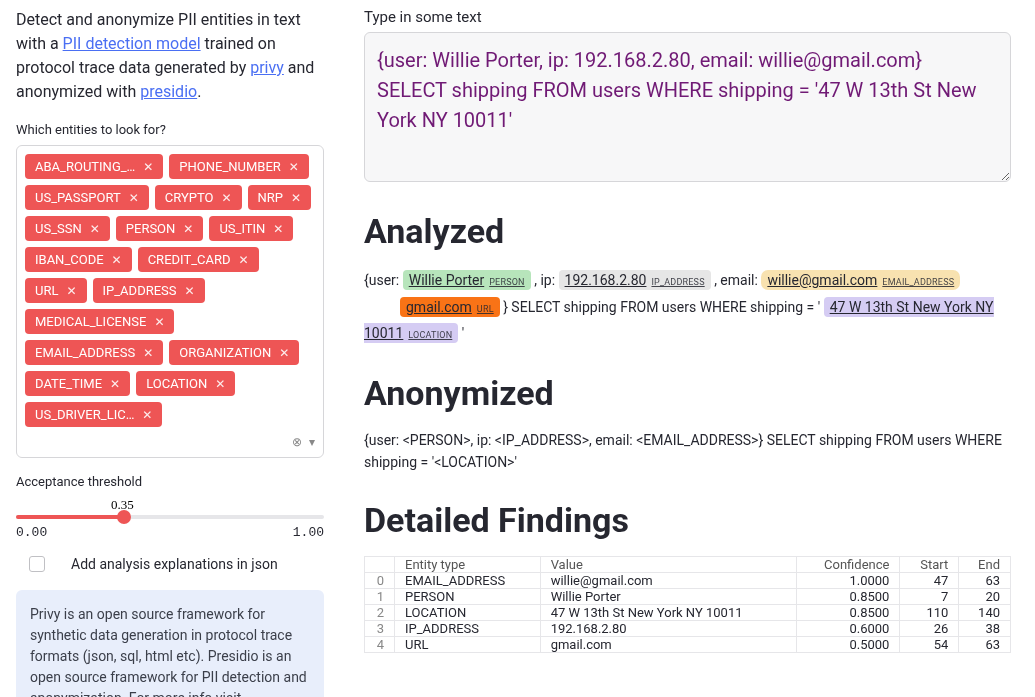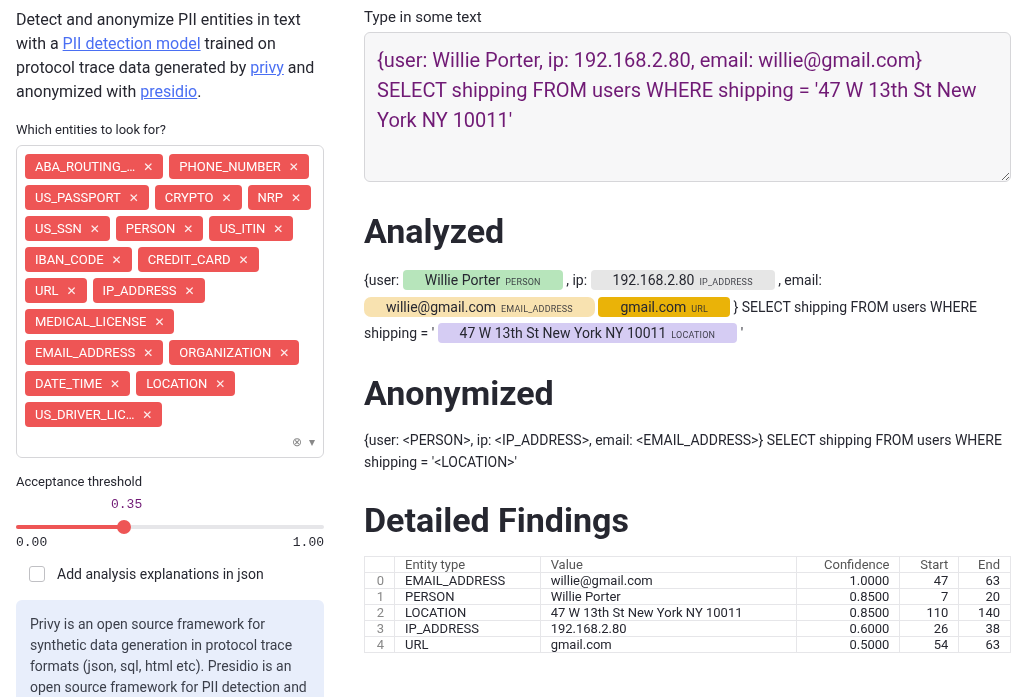--- a/index.html
+++ b/index.html
@@ -9,39 +9,39 @@
 .desc { font-size: 16px; line-height: 1.5; margin-bottom: 18px; }
 .desc a { color: #4a6ff3; text-decoration: underline; }
 .label { font-size: 13px; margin-bottom: 8px; }
 .entities-box { border: 1px solid #d6d6d9; border-radius: 6px; padding: 8px; position: relative; margin-bottom: 16px; }
 .tag-list { display: flex; flex-wrap: wrap; gap: 6px; }
 .tag { background: #ee5555; color: #fff; font-size: 13px; padding: 5px 10px; border-radius: 4px; display: inline-flex; align-items: flex-end; gap: 8px; cursor: pointer; }
 .tag .x { font-size: 12px; opacity: 0.9; }
 .entities-controls { text-align: right; margin-top: 8px; font-size: 12px; color: #888; }
 .entities-controls span { cursor: pointer; margin-left: 4px; }
 .threshold { margin-bottom: 16px; }
-.threshold-value { color: #701a75; font-family: Liberation Mono, monospace; font-size: 13px; text-align: left; margin-left: 95px; margin-bottom: 13px; }
+.threshold-value { color: #000000; font-family: Liberation Serif, serif; font-size: 13px; text-align: left; margin-left: 95px; margin-bottom: 2px; }
 .slider-track { position: relative; height: 4px; background: #e6e6e9; border-radius: 2px; }
 .slider-fill { position: absolute; height: 4px; background: #ee5555; border-radius: 2px; left: 0; }
 .slider-thumb { position: absolute; width: 14px; height: 14px; background: #ee5555; border-radius: 50%; top: -5px; transform: translateX(-50%); cursor: pointer; }
 .slider-labels { display: flex; justify-content: space-between; font-family: "Courier New", monospace; font-size: 13px; margin-top: 6px; text-align: center; }
-.checkbox-row { display: flex; align-items: center; gap: 12px; margin-bottom: 18px; padding-left: 13px; }
+.checkbox-row { display: flex; align-items: center; gap: 26px; margin-bottom: 18px; padding-left: 13px; }
 .checkbox { width: 16px; height: 16px; border: 1px solid #c0c0c4; border-radius: 3px; cursor: pointer; }
 .info-box { background: #e8eefb; border-radius: 6px; padding: 14px; font-size: 14px; line-height: 1.5; color: #3b3f4a; }
 .info-box a { color: #c2410c; }
 .main-label { font-size: 15px; margin-bottom: 6px; }
 .textarea { width: 100%; height: 150px; border: 1px solid #d6d6d9; border-radius: 6px; padding: 12px; font-family: inherit; font-size: 20px; color: #701a75; background: #f7f7f8; resize: vertical; line-height: 1.5; }
 h2 { font-size: 34px; font-weight: 700; margin-top: 26px; margin-bottom: 16px; }
 .analyzed-text { font-size: 14px; line-height: 1.9; }
-.hl { padding: 2px 22px; border-radius: 4px; font-size: 14px; }
+.hl { padding: 2px 6px; border-radius: 4px; font-size: 14px; text-decoration: underline; }
 .hl-label { font-size: 9px; margin-left: 5px; text-transform: uppercase; letter-spacing: 0.2px; opacity: 0.85; }
 .hl-person { background: #b7e5bb; }
 .hl-ip { background: #e6e6e6; }
 .hl-email { background: #f8e2b0; border-radius: 7px; }
-.hl-url { background: #eab308; }
+.hl-url { background: #f97316; margin-left: 36px; }
 .hl-loc { background: #d5ccf3; }
 .anon-text { font-size: 14px; line-height: 1.6; }
 .table-wrap { margin-top: 16px; }
 table { border-collapse: collapse; width: 100%; font-size: 13px; }
 th, td { border: 1px solid #e6e6e9; padding: 0 10px; text-align: left; margin-top: 30px; }
 th { font-weight: 400; color: #555; background: #fff; }
 td.num, th.num { text-align: right; }
 td.idx { text-align: right; color: #888; width: 30px; }
 </style>
 </head>

